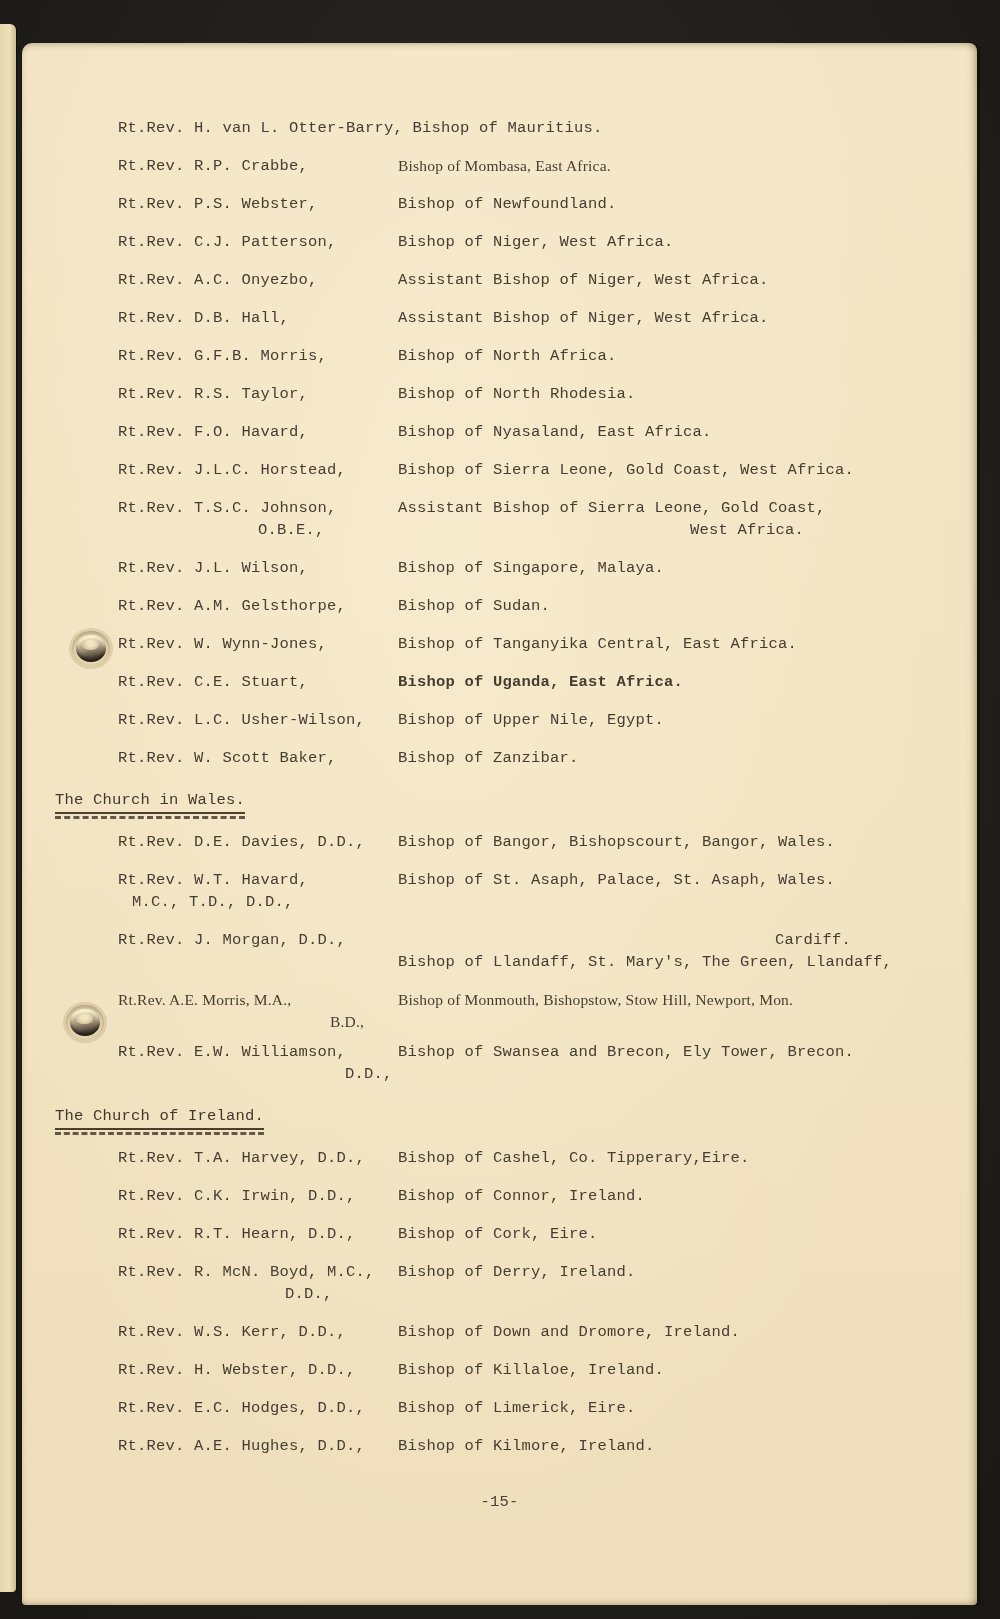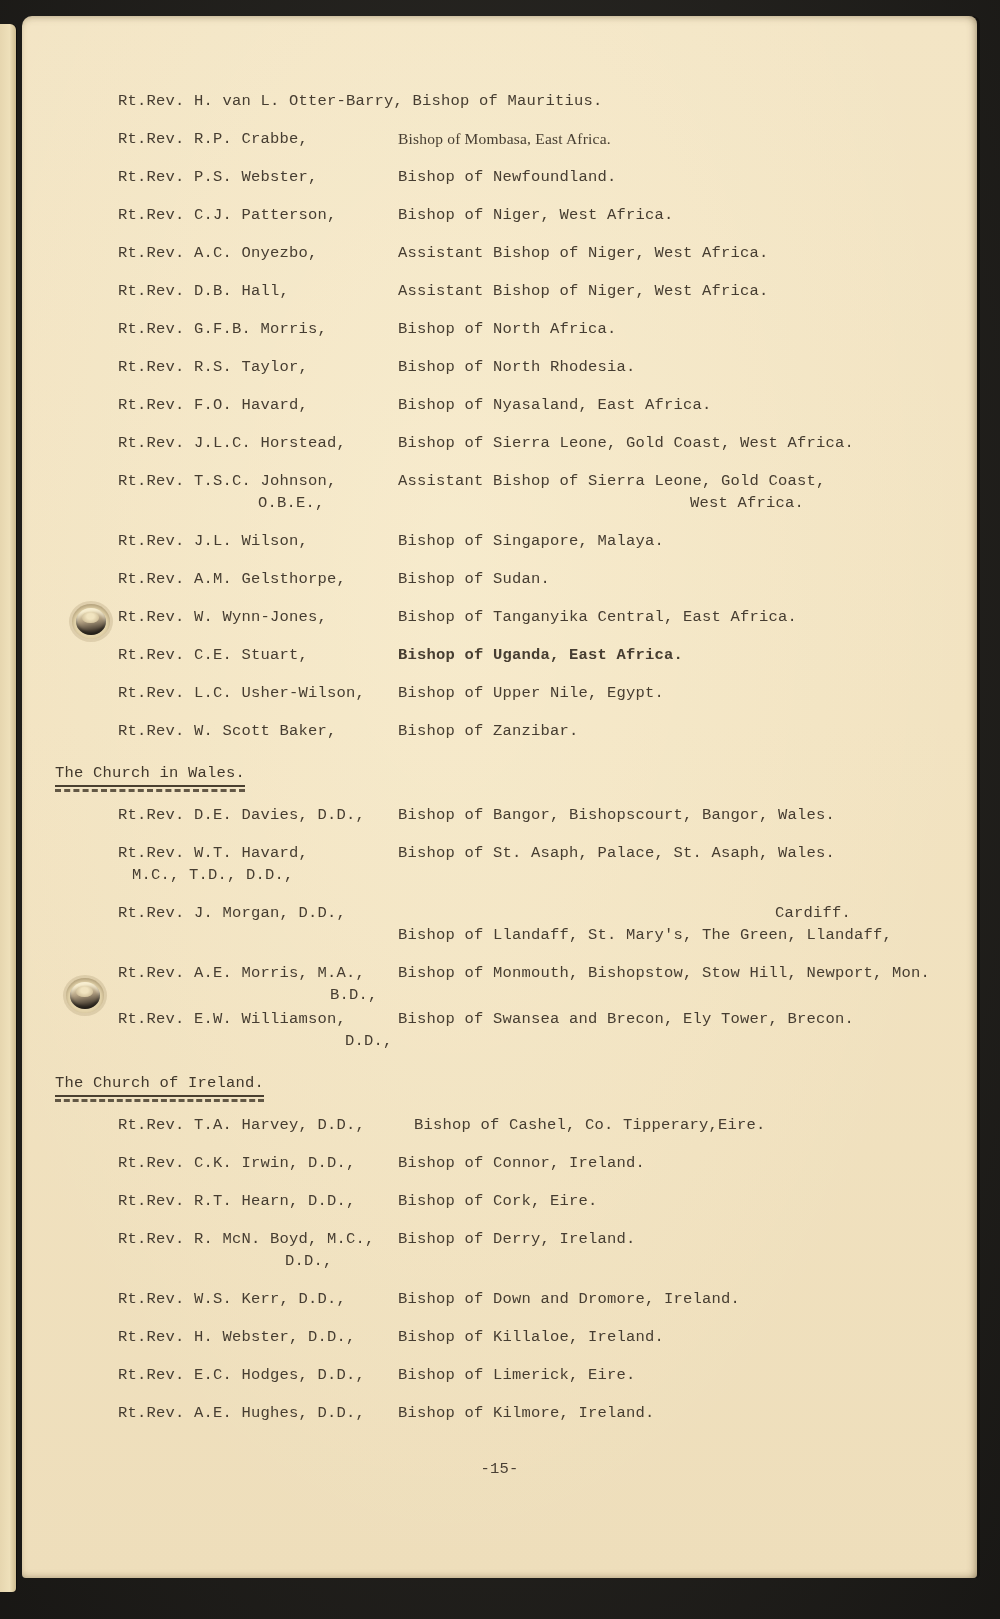--- a/index.html
+++ b/index.html
@@ -15,21 +15,21 @@
   }
   
   .page-strip {
     position: absolute; left: 0; top: 24px; width: 16px; height: 1568px;
     background: linear-gradient(90deg, #e6d6af, #eee0ba 60%, #cdbb8f);
     border-radius: 0 6px 4px 0;
     box-shadow: 1px 0 0 rgba(0,0,0,.5);
   }
   
   .paper {
-    position: absolute; left: 22px; top: 16px; width: 955px; height: 1562px;
+    position: absolute; left: 22px; top: 43px; width: 955px; height: 1562px;
     background:
       radial-gradient(ellipse at 45% 35%, rgba(255,248,224,.35), rgba(0,0,0,0) 70%),
       linear-gradient(180deg, #f3e5c5 0%, #f2e3c1 45%, #eedebb 100%);
     border-radius: 10px 8px 4px 4px;
     box-shadow:
       inset -5px 0 10px -4px rgba(92,74,44,.45),
       inset 0 4px 8px -4px rgba(92,74,44,.35),
       inset 0 -4px 8px -5px rgba(92,74,44,.4),
       3px 0 0 #13110e;
     color: #463d31;
@@ -240,21 +240,21 @@
       </div>
       <div class="entry">
         <div class="name-col">
           <div class="tline" style="padding-left: 0px;">Rt.Rev. J. Morgan, D.D.,</div>
         </div>
         <div class="title-col">
           <div class="tline" style="padding-left: 377px;">Cardiff.</div>
           <div class="tline" style="padding-left: 0px;">Bishop of Llandaff, St. Mary's, The Green, Llandaff,</div>
         </div>
       </div>
-      <div class="entry" style="margin-bottom: 2px;">
+      <div class="entry" style="margin-bottom: 8px; font-family: Liberation Serif, serif;">
         <div class="name-col">
           <div class="tline" style="padding-left: 0px;">Rt.Rev. A.E. Morris, M.A.,</div>
           <div class="tline" style="padding-left: 212px;">B.D.,</div>
         </div>
         <div class="title-col">
           <div class="tline" style="padding-left: 0px;">Bishop of Monmouth, Bishopstow, Stow Hill, Newport, Mon.</div>
         </div>
       </div>
       <div class="entry" style="margin-bottom: 12px;">
         <div class="name-col">
@@ -267,21 +267,21 @@
       </div>
       <div class="section-heading"><span class="heading-wrap">
           <span class="heading-text">The Church of Ireland.</span>
           <span class="heading-dashes"></span>
         </span></div>
       <div class="entry">
         <div class="name-col">
           <div class="tline" style="padding-left: 0px;">Rt.Rev. T.A. Harvey, D.D.,</div>
         </div>
         <div class="title-col">
-          <div class="tline" style="padding-left: 0px; margin-left: 16px;">Bishop of Cashel, Co. Tipperary,Eire.</div>
+          <div class="tline" style="padding-left: 0px;">Bishop of Cashel, Co. Tipperary,Eire.</div>
         </div>
       </div>
       <div class="entry">
         <div class="name-col">
           <div class="tline" style="padding-left: 0px;">Rt.Rev. C.K. Irwin, D.D.,</div>
         </div>
         <div class="title-col">
           <div class="tline" style="padding-left: 0px;">Bishop of Connor, Ireland.</div>
         </div>
       </div>

